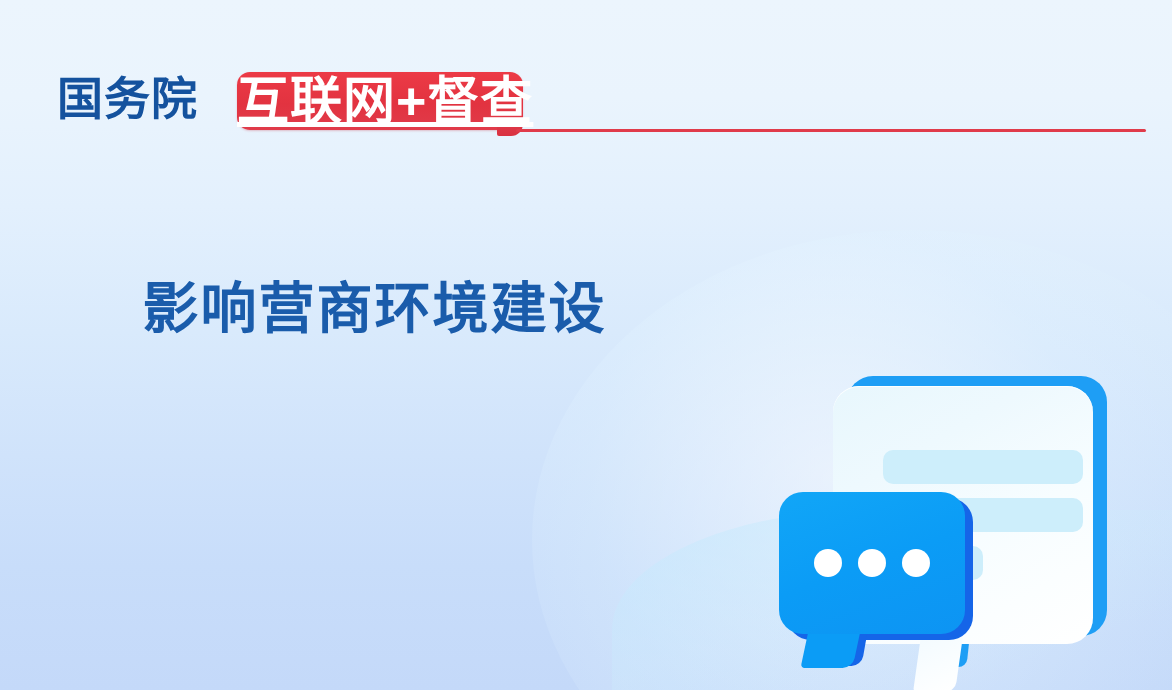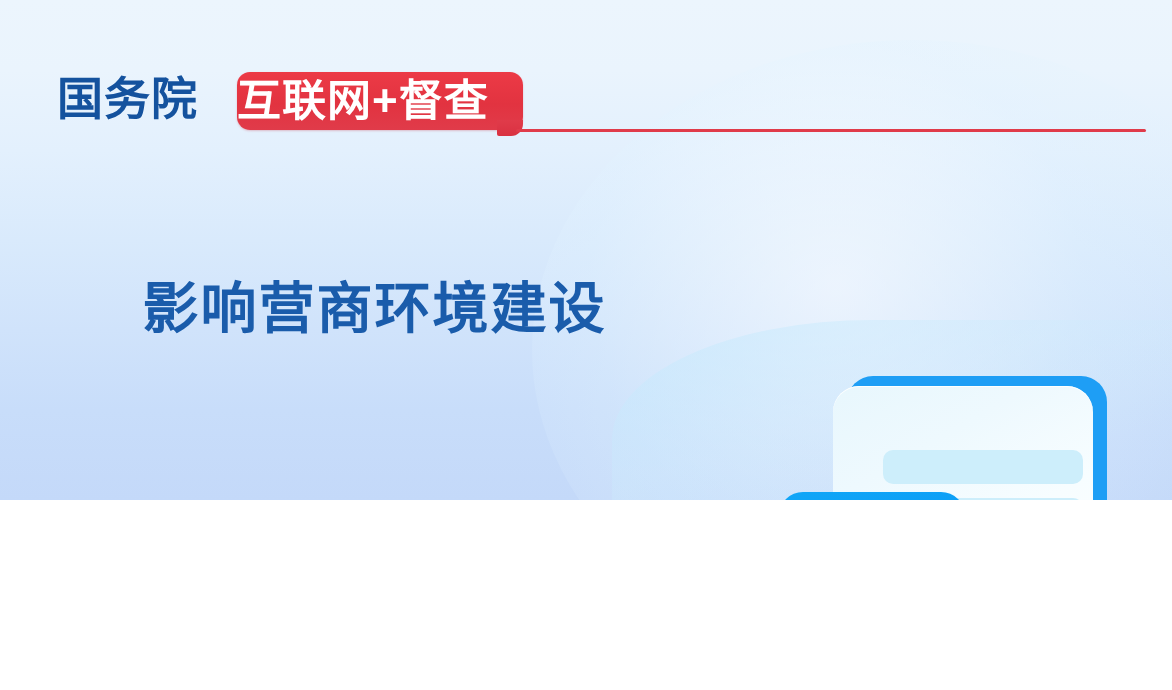--- a/index.html
+++ b/index.html
@@ -11,21 +11,21 @@
     width: 1172px;
     height: 690px;
     overflow: hidden;
     font-family: "Liberation Sans", "DejaVu Sans", sans-serif;
   }
 
   
   .banner {
     position: relative;
     width: 1172px;
-    height: 500px;
+    height: 690px;
     overflow: hidden;
     background: linear-gradient(180deg,
         #ecf5fd 0%,
         #eaf4fd 14%,
         #e3f0fd 30%,
         #d9eafc 48%,
         #d0e3fb 66%,
         #c8ddfa 82%,
         #c4d9f9 100%);
   }
@@ -97,26 +97,27 @@
     height: 16px;
     background: linear-gradient(180deg, #e03b4a 0%, #d93141 100%);
     border-bottom-right-radius: 12px;
     border-bottom-left-radius: 2px;
   }
   .badge-label {
     position: relative;
     z-index: 2;
     display: block;
     text-align: left;
-    font-size: 44px;
+    font-size: 52px;
     line-height: 58px;
     font-weight: 700;
     color: #ffffff;
     letter-spacing: 1px;
     white-space: nowrap;
+    text-decoration: underline;
   }
   .header-rule {
     position: absolute;
     left: 516px;
     top: 65px;
     width: 630px;
     height: 3px;
     background: #e03b4a;
     border-radius: 2px;
   }

